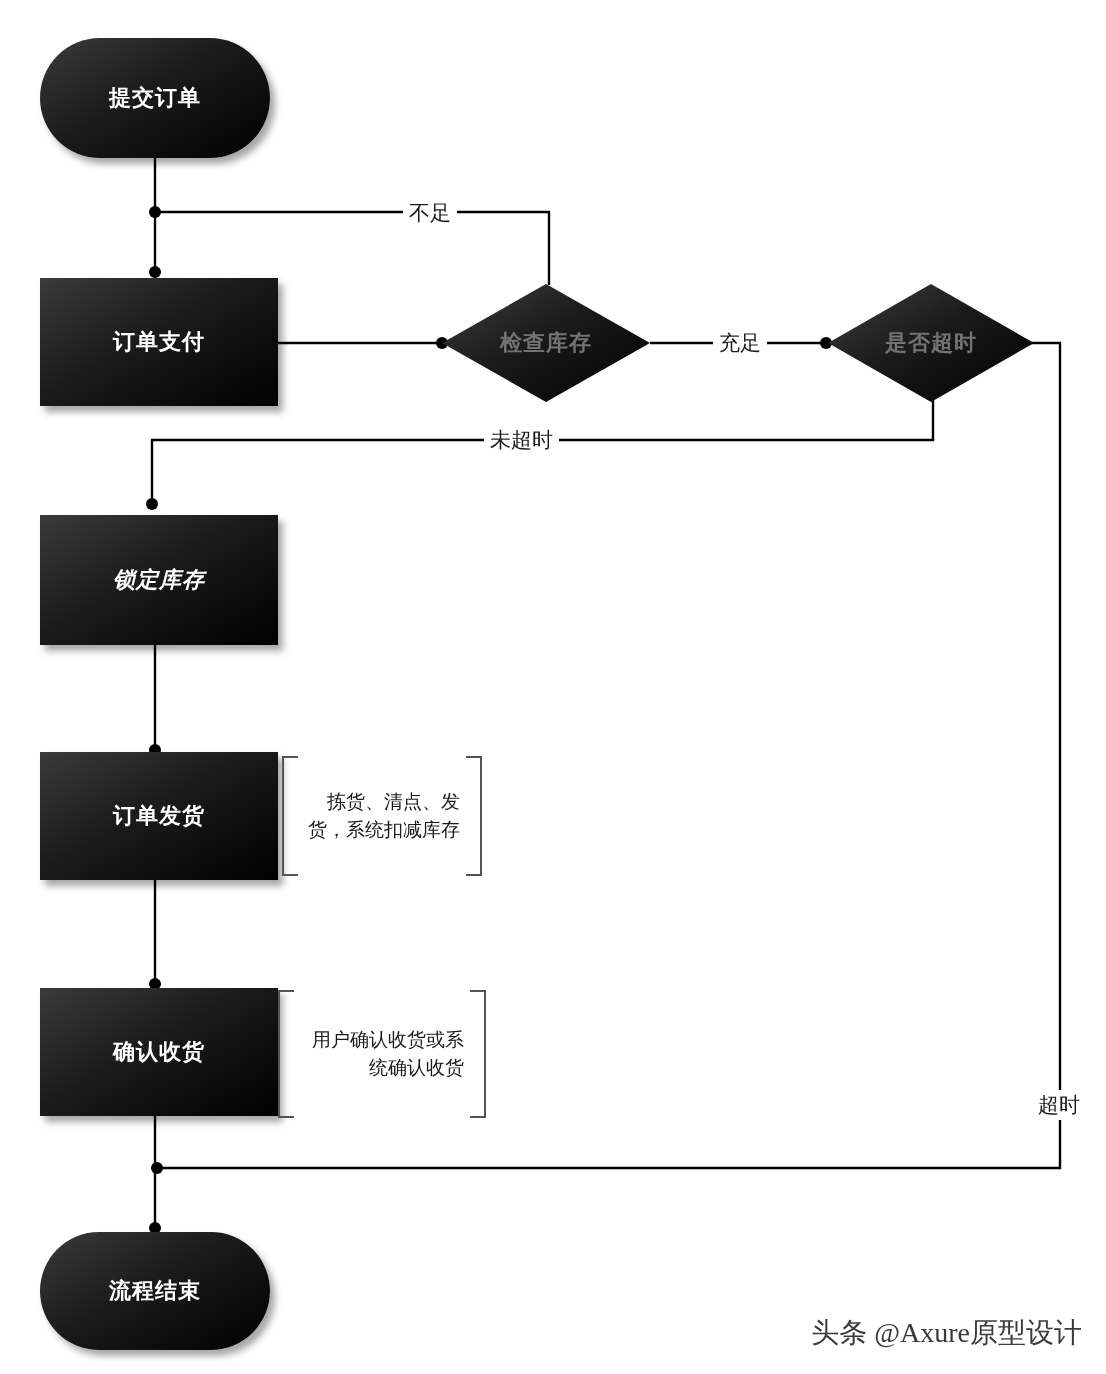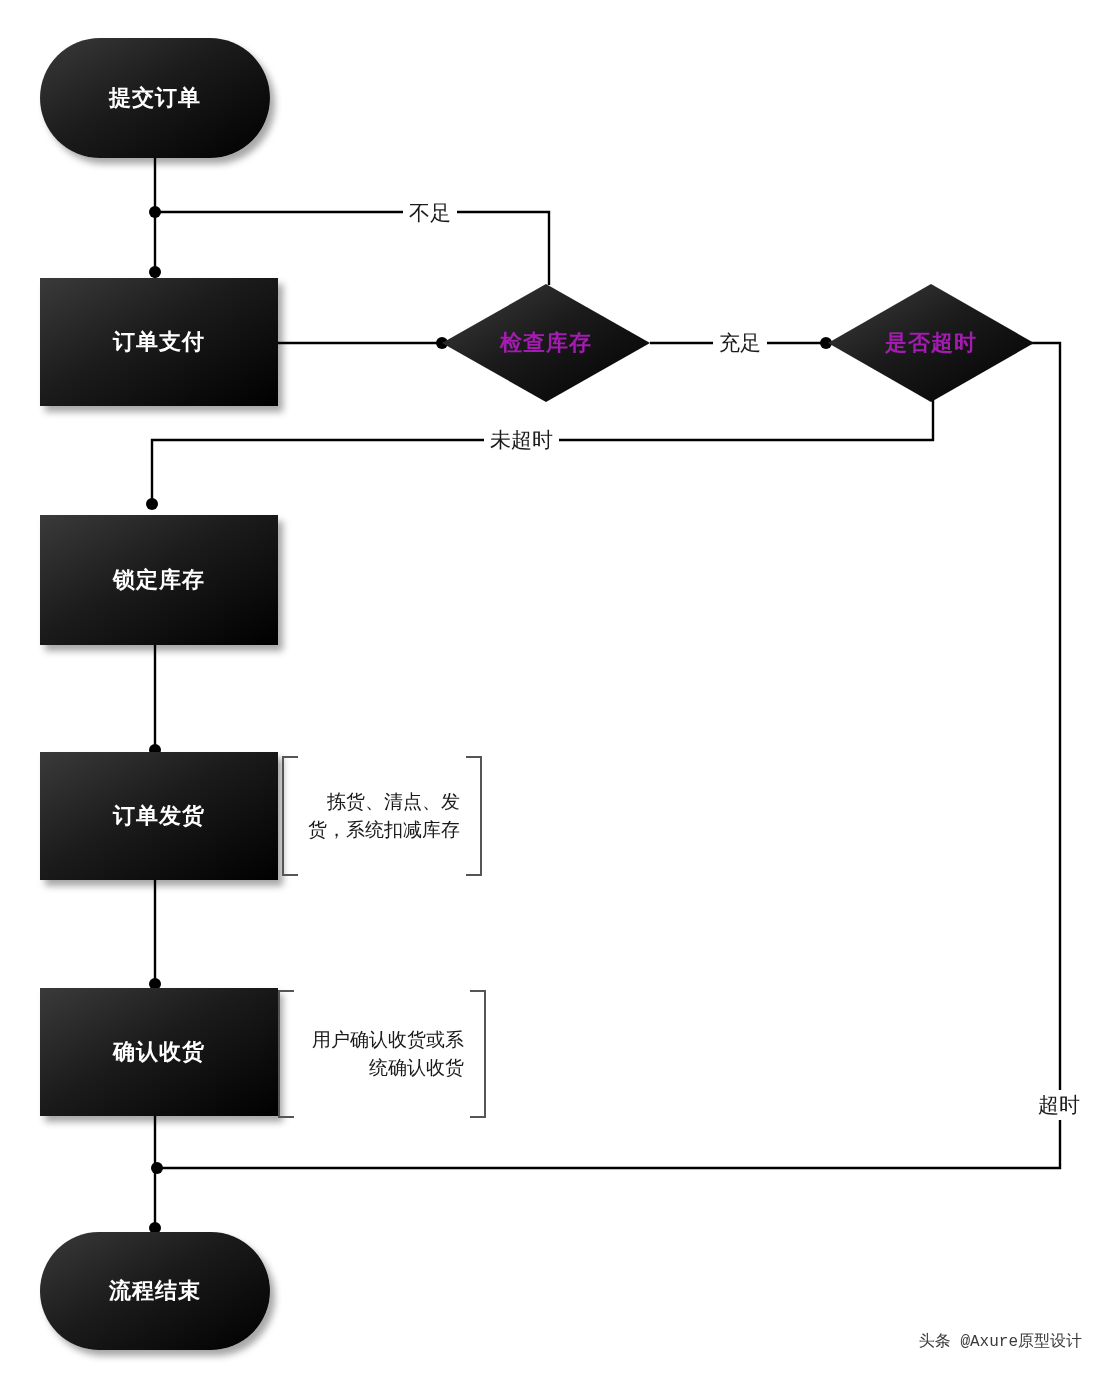--- a/index.html
+++ b/index.html
@@ -49,21 +49,21 @@
     background: linear-gradient(150deg, #3f3f3f 0%, #1b1b1b 45%, #000000 100%);
     clip-path: polygon(50% 0%, 100% 50%, 50% 100%, 0% 50%);
     filter: drop-shadow(4px 5px 5px rgba(0,0,0,0.35));
   }
   .diamond-label {
     position: absolute;
     inset: 0;
     display: flex;
     align-items: center;
     justify-content: center;
-    color: #a21caf;
+    color: #737373;
     font-size: 22px;
     font-weight: bold;
     letter-spacing: 1px;
     white-space: nowrap;
   }
   .edge-label {
     position: absolute;
     color: #1a1a1a;
     font-size: 21px;
     background: #ffffff;
@@ -108,23 +108,23 @@
     left: 0;
     top: 0;
     width: 1106px;
     height: 1374px;
     z-index: 1;
   }
   .watermark {
     position: absolute;
     right: 24px;
     bottom: 22px;
-    font-size: 16px;
+    font-size: 28px;
     color: #3a3a3a;
-    font-family: Liberation Mono, monospace;
+    font-family: Liberation Serif, serif;
     z-index: 7;
     white-space: nowrap;
   }
 </style>
 </head>
 <body>
 
 <div id="canvas">
 
   <svg id="wires" viewBox="0 0 1106 1374">
@@ -168,21 +168,21 @@
   <div class="diamond-wrap" style="left:442px; top:284px; width:208px; height:118px;">
     <div class="diamond-shape"></div>
     <div class="diamond-label">检查库存</div>
   </div>
 
   <div class="diamond-wrap" style="left:828px; top:284px; width:206px; height:118px;">
     <div class="diamond-shape"></div>
     <div class="diamond-label">是否超时</div>
   </div>
 
-  <div class="node rect" style="left:40px; top:515px; width:238px; height:130px;">
+  <div class="node rect" style="left:40px; top:515px; width:238px; height:130px;font-style:italic;">
     <span>锁定库存</span>
   </div>
 
   <div class="node rect" style="left:40px; top:752px; width:238px; height:128px;">
     <span>订单发货</span>
   </div>
 
   <div class="node rect" style="left:40px; top:988px; width:238px; height:128px;align-items:center;">
     <span>确认收货</span>
   </div>

